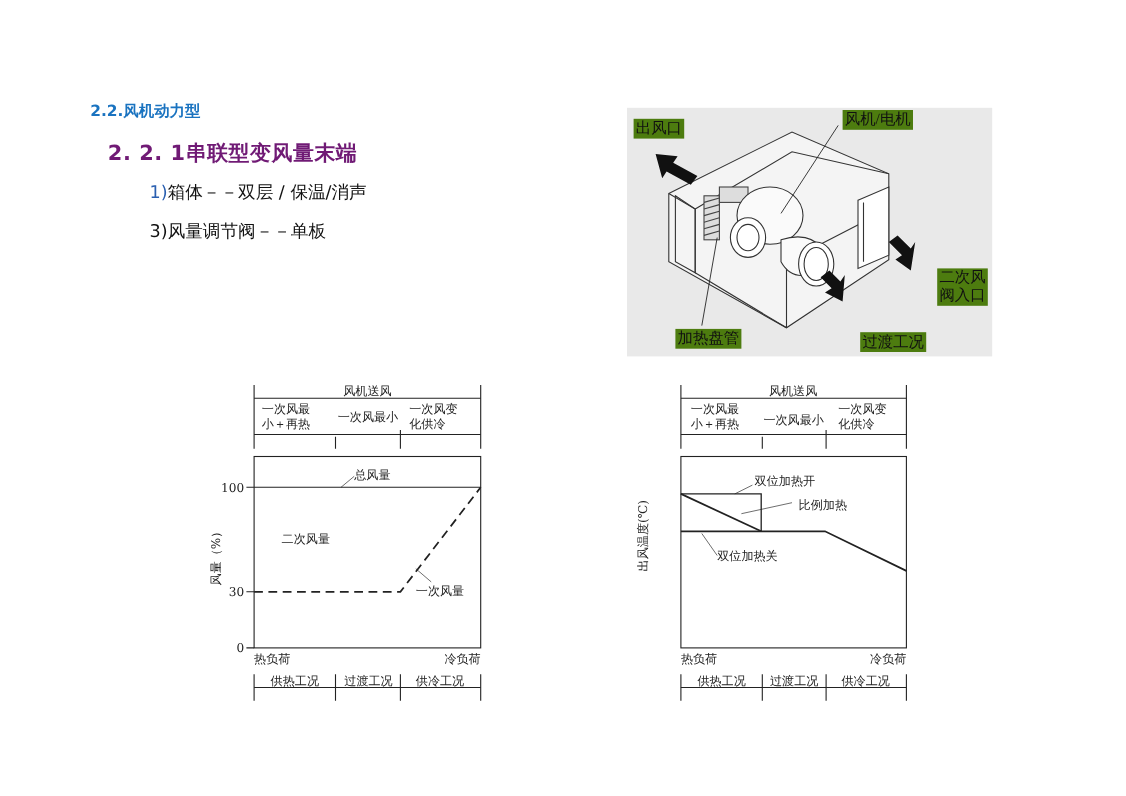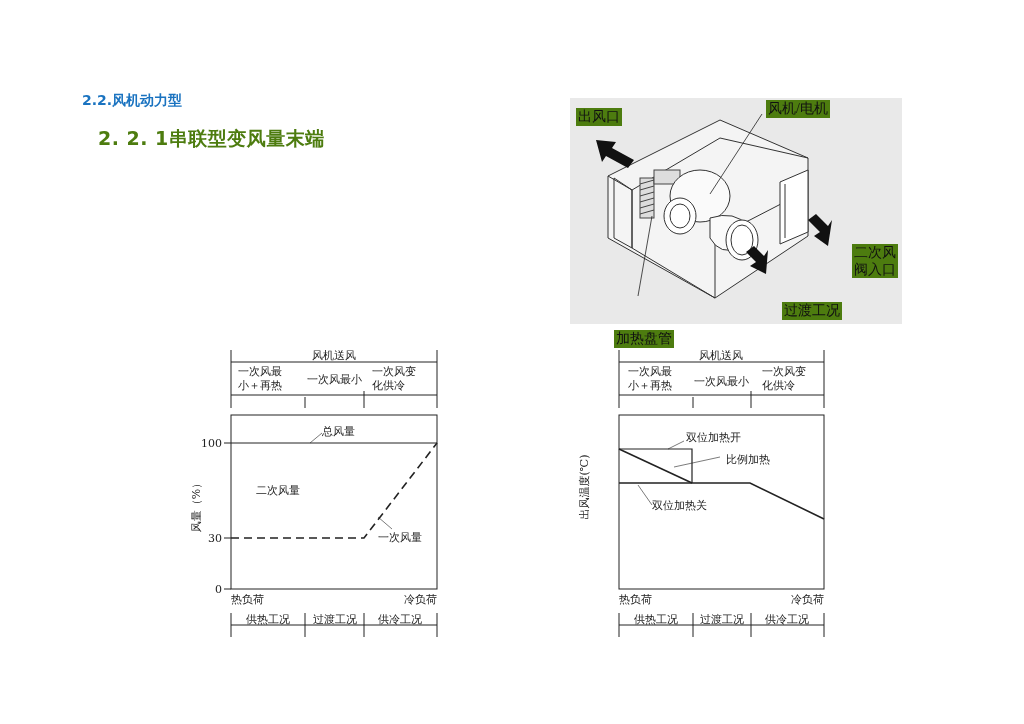--- a/index.html
+++ b/index.html
@@ -1,37 +1,39 @@
 <!DOCTYPE html>
 <html><head>
 <meta charset="utf-8">
 <style>
   html, body { margin:0; padding:0; }
   body { width:1024px; height:724px; background:#ffffff; position:relative; overflow:hidden;
          font-family:"DejaVu Sans","Liberation Sans",sans-serif; }
   .abs { position:absolute; }
   .h2 { left:82px; top:92px; font-size:14px; font-weight:bold; color:#1a73c0; white-space:nowrap; }
-  .h3 { left:98px; top:126px; font-size:19px; font-weight:bold; color:#4d7c0f; white-space:nowrap; letter-spacing:0.5px; }
+  .h3 { left:98px; top:126px; font-size:19px; font-weight:bold; color:#701a75; white-space:nowrap; letter-spacing:0.5px; }
   .list { left:136px; top:162px; font-size:16px; color:#111; }
   .list .item { height:34.5px; line-height:26px; white-space:nowrap; }
   .list .num { color:#111; }
   .list .item:first-child .num { color:#2a5fb0; }
   .illus { left:570px; top:98px; width:332px; height:226px; background:#e9e9e9; }
   .illus svg { display:block; }
   .lbl { position:absolute; font-family:Liberation Serif, serif; font-size:14px; color:#111; background:#4d7c0f; padding:0 2px; white-space:nowrap; }
   .chart { position:absolute; }
   svg text { font-family:"DejaVu Serif","Liberation Serif",serif; fill:#222; }
 </style>
 </head>
 <body>
 
 <div class="abs h2">2.2.风机动力型</div>
 <div class="abs h3">2. 2. 1串联型变风量末端</div>
 
 <div class="abs list">
+  <div class="item"><span class="num">1)</span><span>箱体－－双层 / 保温/消声</span></div>
+  <div class="item"><span class="num">3)</span><span>风量调节阀－－单板</span></div>
 </div>
 
 <div class="abs illus">
   <svg width="332" height="226" viewBox="0 0 332 226">
     <g fill="none" stroke="#333" stroke-width="1">
 
       <polygon points="38,78 150,22 238,60 238,138 145,200 38,140" fill="#f4f4f4"></polygon>
       <polyline points="38,78 62,92 62,150"></polyline>
       <polyline points="62,92 150,40 238,60"></polyline>
       <line x1="62" y1="150" x2="145" y2="200"></line>
@@ -70,21 +72,21 @@
     </g>
 
     <g stroke="#222" stroke-width="0.8">
       <line x1="192" y1="16" x2="140" y2="96"></line>
       <line x1="68" y1="198" x2="82" y2="118"></line>
     </g>
   </svg>
   <span class="lbl" style="left:6px;top:10px;">出风口</span>
   <span class="lbl" style="left:196px;top:2px;">风机/电机</span>
   <span class="lbl" style="left:282px;top:146px;line-height:17px;"><span>二次风</span><br><span>阀入口</span></span>
-  <span class="lbl" style="left:44px;top:201px;margin-top:31px;">加热盘管</span>
+  <span class="lbl" style="left:44px;top:201px;">加热盘管</span>
   <span class="lbl" style="left:212px;top:204px;">过渡工况</span>
 </div>
 
 <svg class="chart" style="left:180px;top:345px;" width="280" height="300" viewBox="0 0 280 300">
   <g stroke="#222" stroke-width="1" fill="none">
     <line x1="51" y1="5" x2="51" y2="63"></line>
     <line x1="257" y1="5" x2="257" y2="63"></line>
     <line x1="51" y1="17" x2="257" y2="17"></line>
     <line x1="51" y1="50" x2="257" y2="50"></line>
     <line x1="125" y1="52" x2="125" y2="63"></line>

